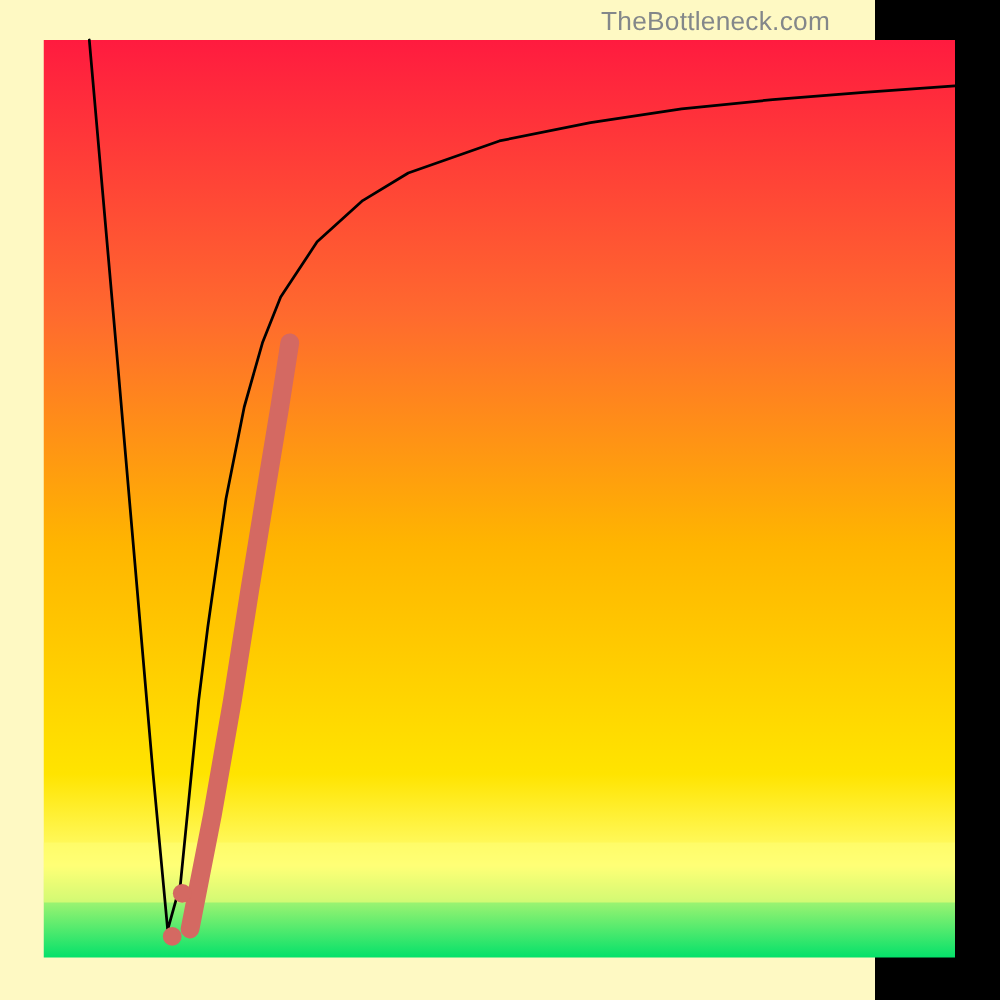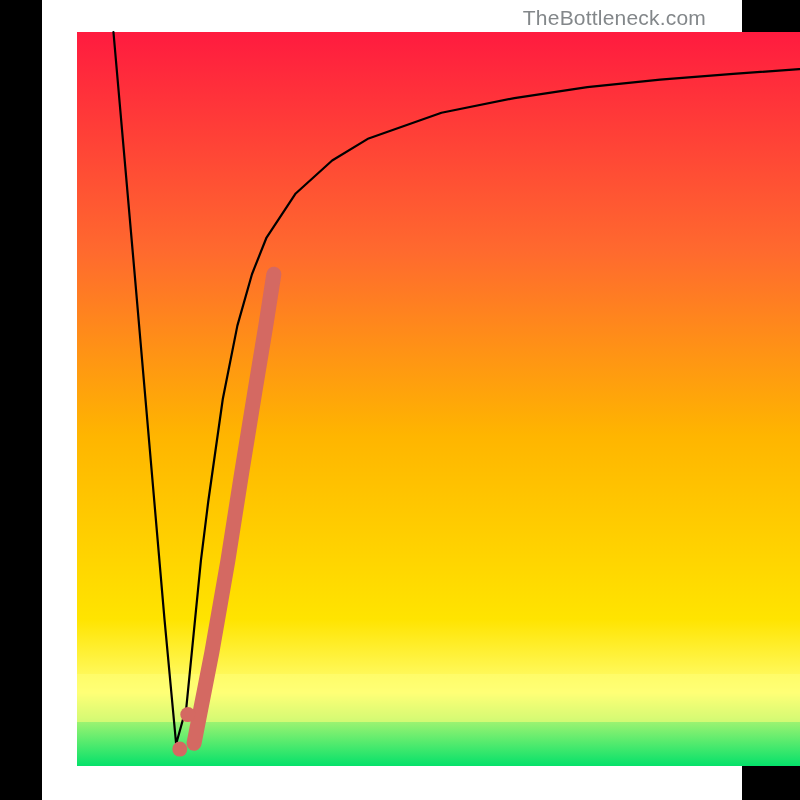--- a/index.html
+++ b/index.html
@@ -9,22 +9,21 @@
     height: 800px;
     background: #000;
     overflow: hidden;
   }
   .frame {
     position: absolute;
     left: 0;
     top: 0;
     width: 700px;
     height: 800px;
-    background: #ffffff;
-    margin-left: 42px;
+    background: #fef9c3;
   }
   .plot {
     position: absolute;
     left: 35px;
     top: 32px;
     width: 729px;
     height: 734px;
   }
   
   .gradient {

